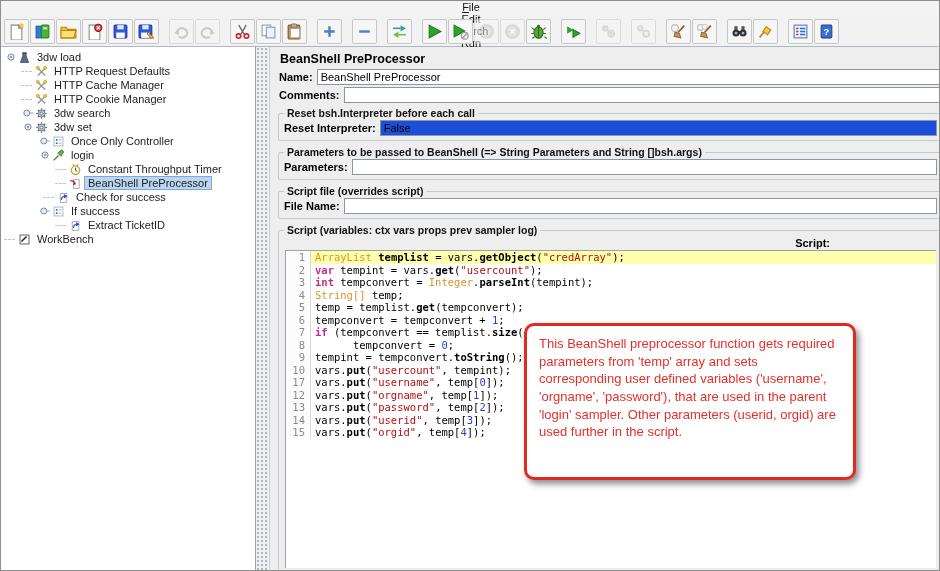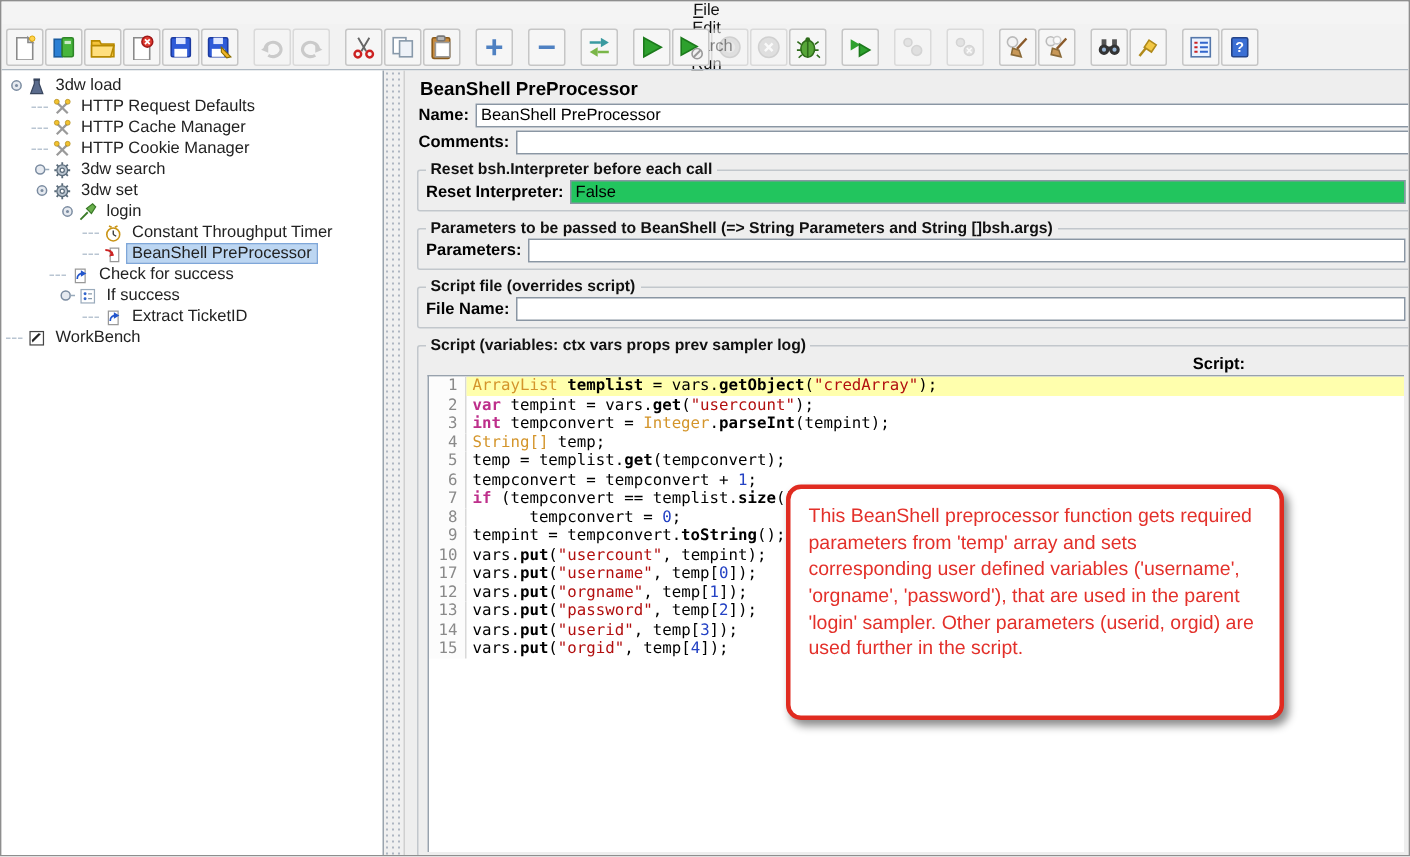--- a/index.html
+++ b/index.html
@@ -47,21 +47,21 @@
   
   .content { flex:1; display:flex; flex-direction:column; background:#eeeeee;
              padding-left:6px; overflow:hidden; }
   .panel-title { height:21px; line-height:24px; font-weight:bold; font-size:12.5px;
                  color:#000; padding-left:4px; }
   .frow { display:flex; align-items:center; height:16px; margin:1px -1px 1px 3px; }
   .frow label, .flabel { font-weight:bold; font-size:11px; margin-right:4px; white-space:nowrap; }
   .tfield { flex:1; height:14px; font-size:11px; font-family:"Liberation Sans",sans-serif;
             border:1px solid #8a96a3; background:#fff; padding:0 3px; border-radius:0; }
   .combo { flex:1; height:14px; line-height:14px; font-size:11px; border:1px solid #8a96a3;
-           background:#22c55e; padding:0 3px; }
+           background:#1d4ed8; padding:0 3px; }
   fieldset { border:1px solid #c2c7cc; border-radius:2px; margin:3px -2px 2px 2px;
              padding:0 4px 3px 4px; min-inline-size:0; }
   legend { font-weight:bold; font-size:10.5px; padding:0 3px; margin-left:1px; color:#111;margin-top:36px; }
   .script-fieldset { flex:1; display:flex; flex-direction:column; margin-bottom:0; border-bottom:none; }
   .script-label-row { text-align:right; padding-right:106px; font-weight:bold; font-size:11px;
                       height:14px; line-height:14px; }
 
   
   .editor { flex:1; background:#fff; border:1px solid #98a2ad; border-right:none; border-bottom:none;
             margin-left:2px; overflow:hidden;
@@ -429,20 +429,37 @@
               </g>
               <circle cx="8" cy="8" r="4.4" fill="#b9c4cf" stroke="#5a6b7a"></circle>
               <circle cx="8" cy="8" r="1.7" fill="#fff" stroke="#5a6b7a"></circle>
             </svg>
           </span>
           <span class="tree-label">3dw set</span>
         </div>
         <div class="tree-row" style="padding-left:37px">
           <span class="handle">
             <svg viewBox="0 0 10 10">
+              <circle cx="3.8" cy="5" r="3" fill="#e6eaf0" stroke="#7a8ba0"></circle>
+              <path d="M6.8 5H10" stroke="#9ab" stroke-width="1"></path>
+            </svg>
+          </span>
+          <span class="icon">
+            <svg viewBox="0 0 16 16">
+              <rect x="2.5" y="2.5" width="11" height="11" fill="#fff" stroke="#9aabbc"></rect>
+              <circle cx="5.8" cy="6" r="1.2" fill="#3366cc"></circle>
+              <circle cx="5.8" cy="10" r="1.2" fill="#3366cc"></circle>
+              <path d="M8.3 6h3.2M8.3 10h3.2" stroke="#8899aa"></path>
+            </svg>
+          </span>
+          <span class="tree-label">Once Only Controller</span>
+        </div>
+        <div class="tree-row" style="padding-left:37px">
+          <span class="handle">
+            <svg viewBox="0 0 10 10">
               <circle cx="5" cy="5" r="3.1" fill="#e6eaf0" stroke="#7a8ba0"></circle>
               <circle cx="5" cy="5" r="1" fill="#7a8ba0"></circle>
             </svg>
           </span>
           <span class="icon">
             <svg viewBox="0 0 16 16">
               <path d="M2 14l6-6" stroke="#3a7a28" stroke-width="1.5"></path>
               <path d="M7 5l4 4 3.5-5.5L12 1z" fill="#6ab04c" stroke="#3a7a28"></path>
             </svg>
           </span>
@@ -467,21 +484,21 @@
           </span>
           <span class="icon">
             <svg viewBox="0 0 16 16">
               <path d="M5.5 3h7v11h-7z" fill="#fff" stroke="#999"></path>
               <path d="M1.5 4.5c4 0 5.5 1.5 5.5 4.5" fill="none" stroke="#cc2222" stroke-width="1.7"></path>
               <path d="M4.5 9.8L8.7 9 7.2 5.6z" fill="#cc2222"></path>
             </svg>
           </span>
           <span class="tree-label selected">BeanShell PreProcessor</span>
         </div>
-        <div class="tree-row" style="padding-left:32px">
+        <div class="tree-row" style="padding-left:42px">
           <span class="handle leaf">
             <i></i>
           </span>
           <span class="icon">
             <svg viewBox="0 0 16 16">
               <path d="M4 3h8v11H4z" fill="#fff" stroke="#999"></path>
               <path d="M5.5 11c0-3.5 2-4.5 5-4.5" fill="none" stroke="#2255cc" stroke-width="1.4"></path>
               <path d="M8.5 3.8l4.5 2.7-4.5 2.7z" fill="#2255cc"></path>
             </svg>
           </span>

